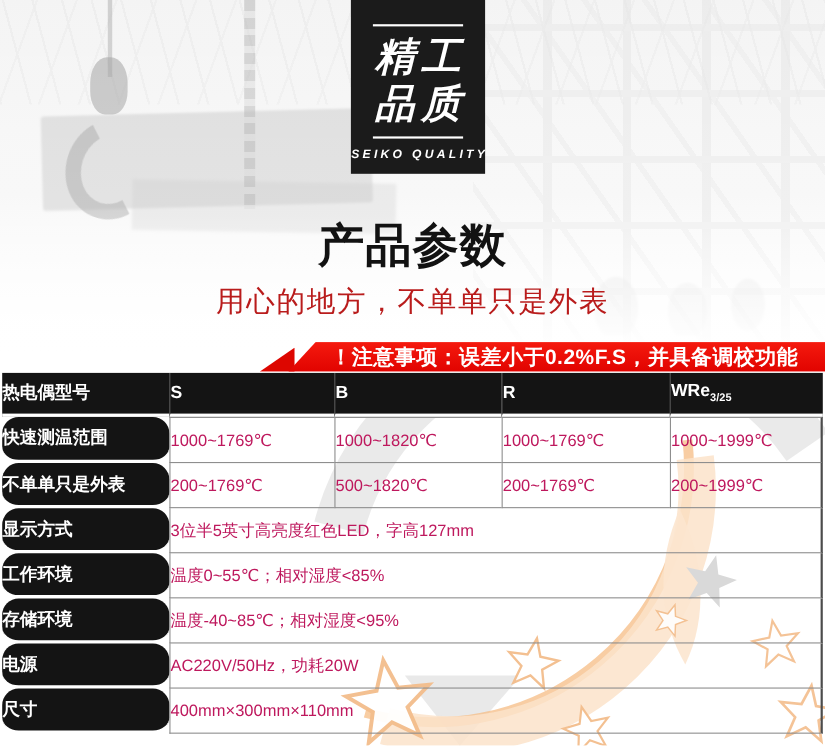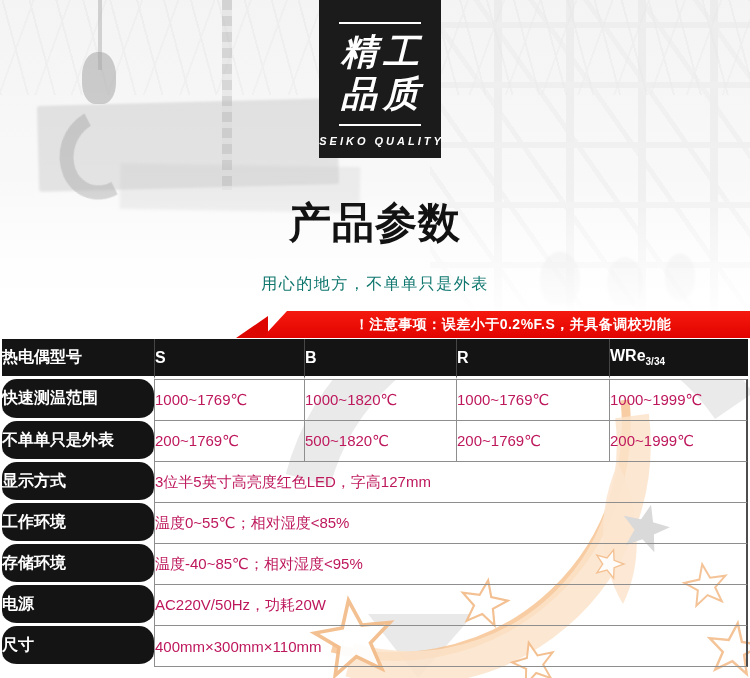--- a/index.html
+++ b/index.html
@@ -45,29 +45,29 @@
     z-index:3;display:flex;flex-direction:column;align-items:center;color:#fff;font-style:italic;}
   .badge .rule{width:82px;height:2px;background:#ffffff;}
   .badge .rule.top{margin-top:22px;}
   .badge .rule.bottom{margin-top:9px;}
   .badge .cn{font-size:36px;font-weight:bold;line-height:42px;letter-spacing:6px;padding-left:6px;margin-top:7px;}
   .badge .cn.second{margin-top:0;}
   .badge .en{font-size:11px;font-weight:bold;letter-spacing:3px;padding-left:3px;margin-top:9px;white-space:nowrap;}
   
   .title-wrap{position:absolute;left:0;top:199px;width:750px;text-align:center;z-index:2;}
   .title{font-size:42px;font-weight:bold;color:#121212;letter-spacing:1px;line-height:48px;}
-  .subtitle{margin-top:27px;font-size:16px;color:#0f766e;letter-spacing:1.5px;}
+  .subtitle{margin-top:10px;font-size:26px;color:#b91c1c;letter-spacing:1.5px;}
   
   .notice-tail{position:absolute;left:236px;top:316px;width:32px;height:22px;background:#dd0600;
     clip-path:polygon(0 100%,100% 0,100% 100%);z-index:4;}
   .notice{position:absolute;left:262px;top:311px;width:488px;height:27px;z-index:4;
     background:linear-gradient(180deg,#f51a0e 0%,#e10300 100%);
     clip-path:polygon(25px 0,100% 0,100% 100%,0 100%);
     display:flex;align-items:center;justify-content:center;
-    color:#ffffff;font-size:14px;font-weight:bold;letter-spacing:.5px;padding-left:14px;box-sizing:border-box;}
+    color:#ffffff;font-size:19px;font-weight:bold;letter-spacing:.5px;padding-left:14px;box-sizing:border-box;}
   
   .watermark{position:absolute;left:278px;top:348px;width:472px;height:330px;z-index:1;pointer-events:none;}
   
   .spec{position:absolute;left:2px;top:339px;width:746px;z-index:2;border-collapse:separate;border-spacing:0;table-layout:fixed;}
   .spec th,.spec td{padding:0;text-align:left;vertical-align:middle;overflow:hidden;white-space:nowrap;}
   .spec th{height:37px;background:#141414;color:#ffffff;font-size:16px;font-weight:bold;border-bottom:3px solid #ffffff;}
   .spec th + th{border-left:1px solid #454545;}
   .spec td.lbl{height:38px;background:#141414;color:#ffffff;font-size:16px;font-weight:bold;border-bottom:3px solid #ffffff;border-radius:15px;}
   .spec tr:last-child td.lbl{border-bottom:3px solid #ffffff;}
   .spec td.val{height:40px;background:transparent;color:#be185d;font-size:15px;
@@ -137,21 +137,21 @@
         <col style="width:152px">
         <col style="width:153px">
         <col style="width:139px">
     </colgroup>
     <tbody>
         <tr>
       <th>热电偶型号</th>
       <th>S</th>
       <th>B</th>
       <th>R</th>
-      <th><span>WRe</span><sub>3/34</sub></th>
+      <th><span>WRe</span><sub>3/25</sub></th>
     </tr>
     <tr class="first">
       <td class="lbl">快速测温范围</td>
       <td class="val">1000~1769℃</td>
       <td class="val">1000~1820℃</td>
       <td class="val">1000~1769℃</td>
       <td class="val last">1000~1999℃</td>
     </tr>
     <tr>
       <td class="lbl">不单单只是外表</td>

